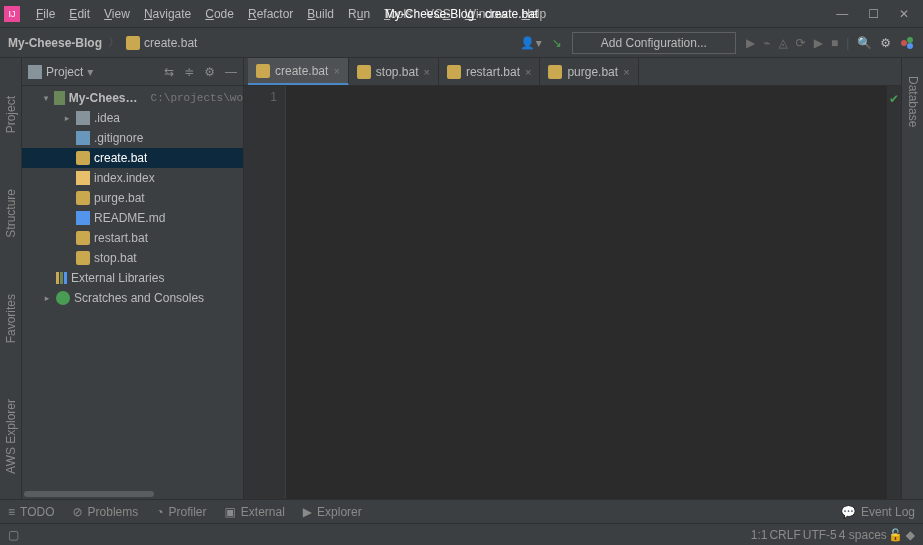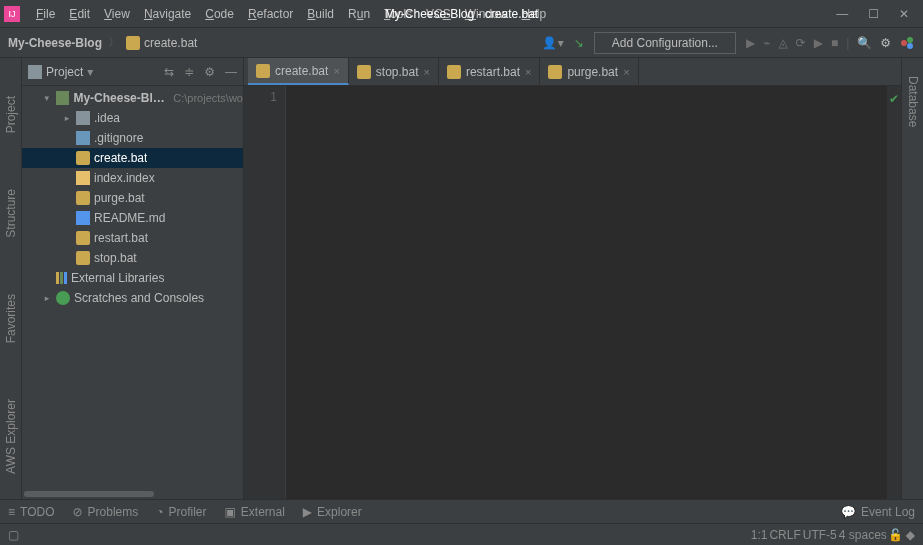--- a/index.html
+++ b/index.html
@@ -13,21 +13,21 @@
 .titlebar .menus span u { text-decoration: underline; }
 .titlebar .wintitle { margin-left: auto; margin-right: auto; color: #ffffff; position:absolute; left:50%; transform:translateX(-50%); white-space:nowrap; }
 .titlebar .win-controls { margin-left: auto; display: flex; gap: 20px; padding-right: 10px; color:#a0a0a0; }
 
 
 .navbar { height: 30px; background: #3c3f41; display: flex; align-items: center; padding: 0 8px; border-bottom: 1px solid #2d2f30; }
 .breadcrumb { display: flex; align-items: center; gap: 6px; font-weight: bold; }
 .breadcrumb .sep { color: #666; font-weight:normal; }
 .breadcrumb .file { font-weight: normal; display:flex; align-items:center; gap:4px;}
 .navbar .right { margin-left: auto; display: flex; align-items: center; gap: 10px; }
-.config-btn { border: 1px solid #5e6060; background:#3c3f41; padding: 3px 17px; color:#bbb; display:flex; align-items:center; gap:4px; }
+.config-btn { border: 1px solid #5e6060; background:#3c3f41; padding: 3px 28px; color:#bbb; display:flex; align-items:center; gap:4px; }
 .tool-icons { display:flex; gap:8px; align-items:center; color:#6e6e6e; }
 .tool-icons .active { color:#bbb; }
 
 
 .main { display: flex; height: calc(100% - 28px - 30px - 24px - 22px); }
 .left-gutter { width: 22px; background:#3c3f41; border-right:1px solid #2d2f30; display:flex; flex-direction:column; align-items:center; padding-top:30px; gap:40px;}
 .left-gutter .vlabel { writing-mode: vertical-rl; transform: rotate(180deg); font-size:11px; color:#8a8a8a; display:flex; align-items:center; gap:4px; padding:8px 0;}
 .right-gutter { width: 22px; background:#3c3f41; border-left:1px solid #2d2f30; display:flex; flex-direction:column; align-items:center; padding-top:10px;}
 .right-gutter .vlabel { writing-mode: vertical-rl; font-size:11px; color:#8a8a8a; padding:8px 0;}
 
@@ -35,21 +35,21 @@
 .sidebar-header { height: 28px; display:flex; align-items:center; padding:0 6px; gap:8px; border-bottom:1px solid #2d2f30;}
 .sidebar-header .proj { display:flex; align-items:center; gap:4px;}
 .sidebar-header .spacer { flex:1; }
 .sidebar-header .icons { display:flex; gap:10px; color:#8a8a8a; }
 
 .tree { flex:1; overflow:hidden; padding-top:2px; position:relative;}
 .tree-row { height:20px; display:flex; align-items:center; gap:4px; padding-left:6px; white-space:nowrap; }
 .tree-row.selected { background:#0d293e; color:#fff; }
 .tree-row .arrow { width:10px; color:#8a8a8a; text-align:center; font-size:9px;}
 .tree-row .label { overflow:hidden; text-overflow:ellipsis; }
-.tree-row .path { color:#787878; margin-left:4px; font-size:11px;}
+.tree-row .path { color:#787878; margin-left:4px; font-size:11px;font-family:Liberation Mono, monospace;}
 .indent-1 { padding-left: 20px; }
 .indent-2 { padding-left: 40px; }
 .scrollbar-h { height:10px; background:#3c3f41; position:relative; }
 .scrollbar-h .thumb { position:absolute; left:2px; top:2px; height:6px; width:130px; background:#5a5d5f; border-radius:3px;}
 
 
 .editor { flex:1; display:flex; flex-direction:column; background:#2b2b2b; }
 .tabs { height:28px; background:#3c3f41; display:flex; align-items:stretch; border-bottom:1px solid #2d2f30; padding-left:4px;}
 .tab { display:flex; align-items:center; gap:5px; padding:0 8px; color:#bbb; border-right:1px solid #2d2f30;}
 .tab.active { background:#4e5254; border-bottom:2px solid #4a88c7; }

